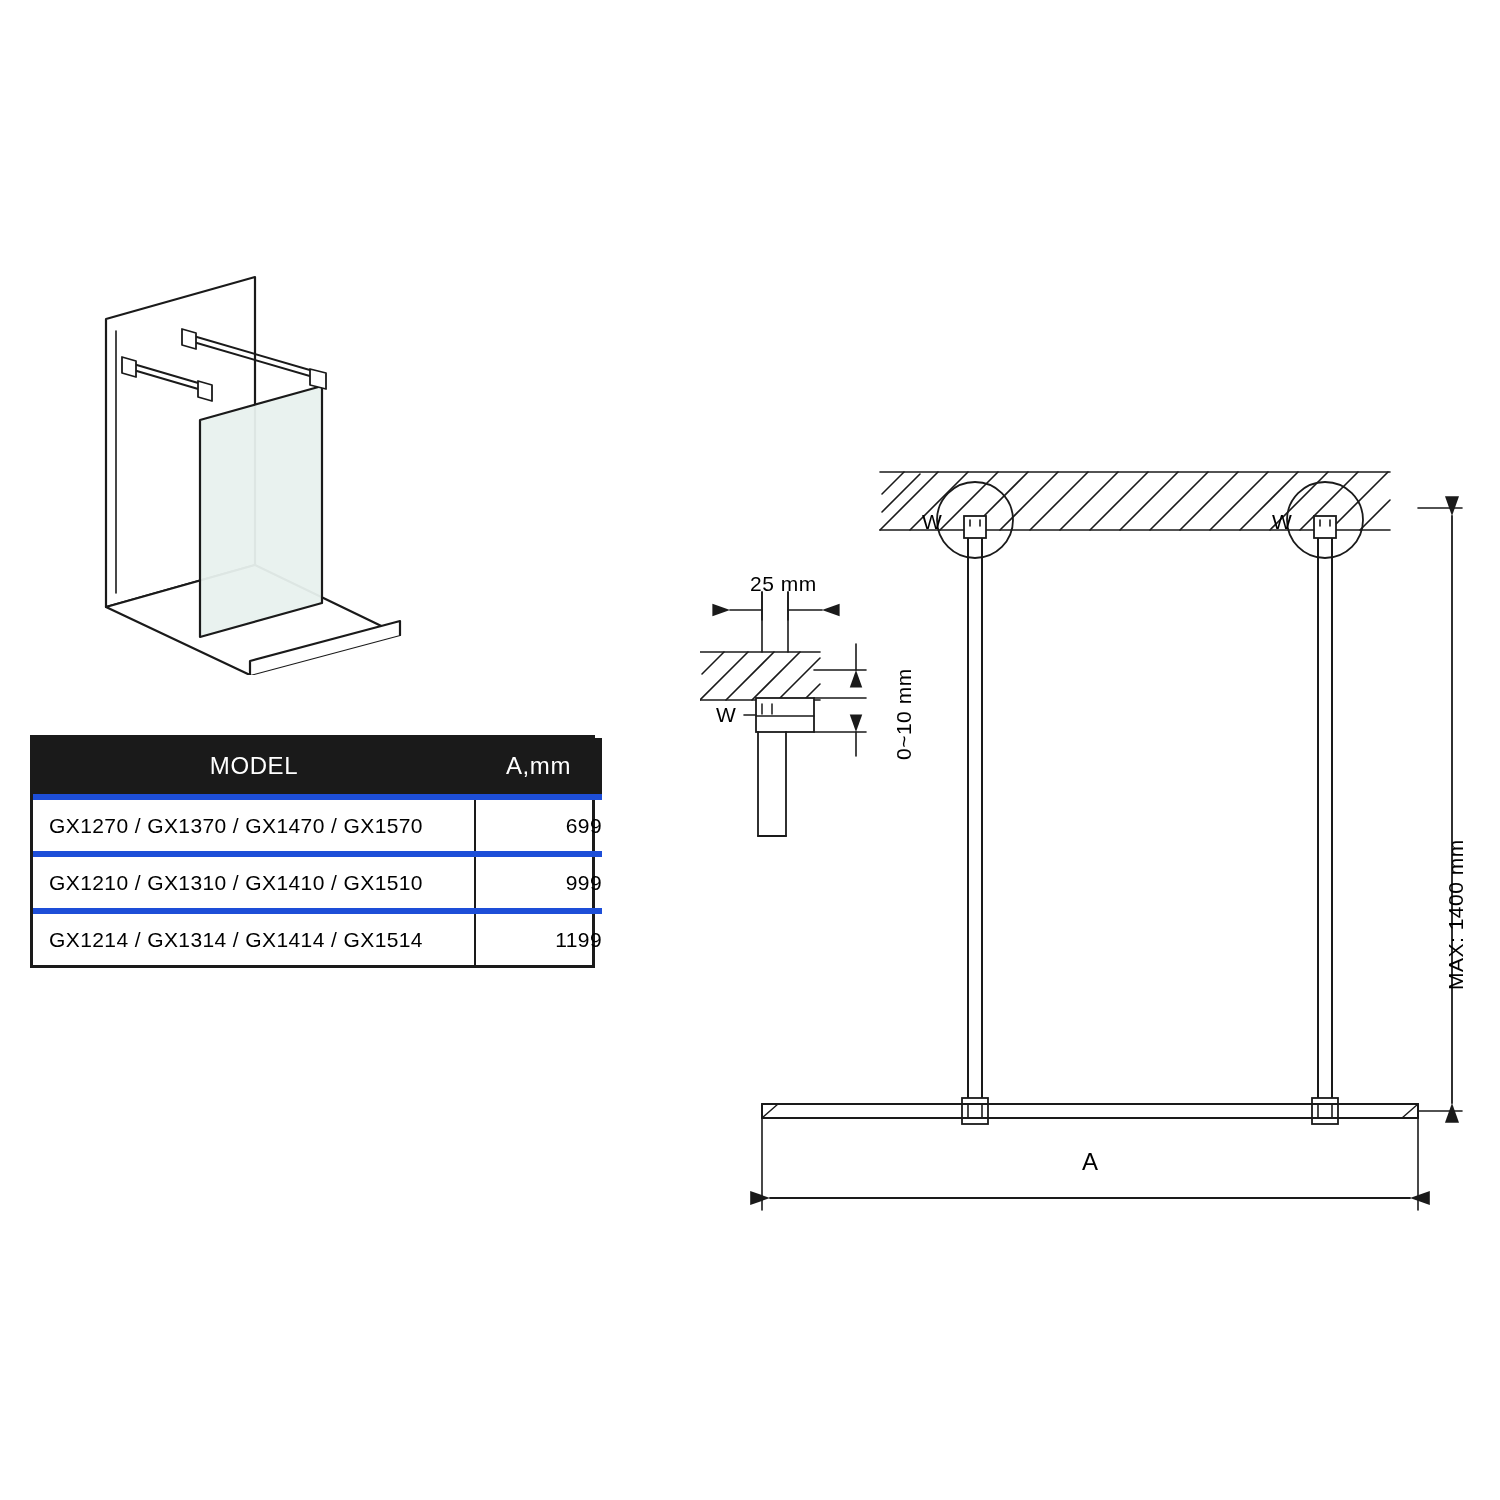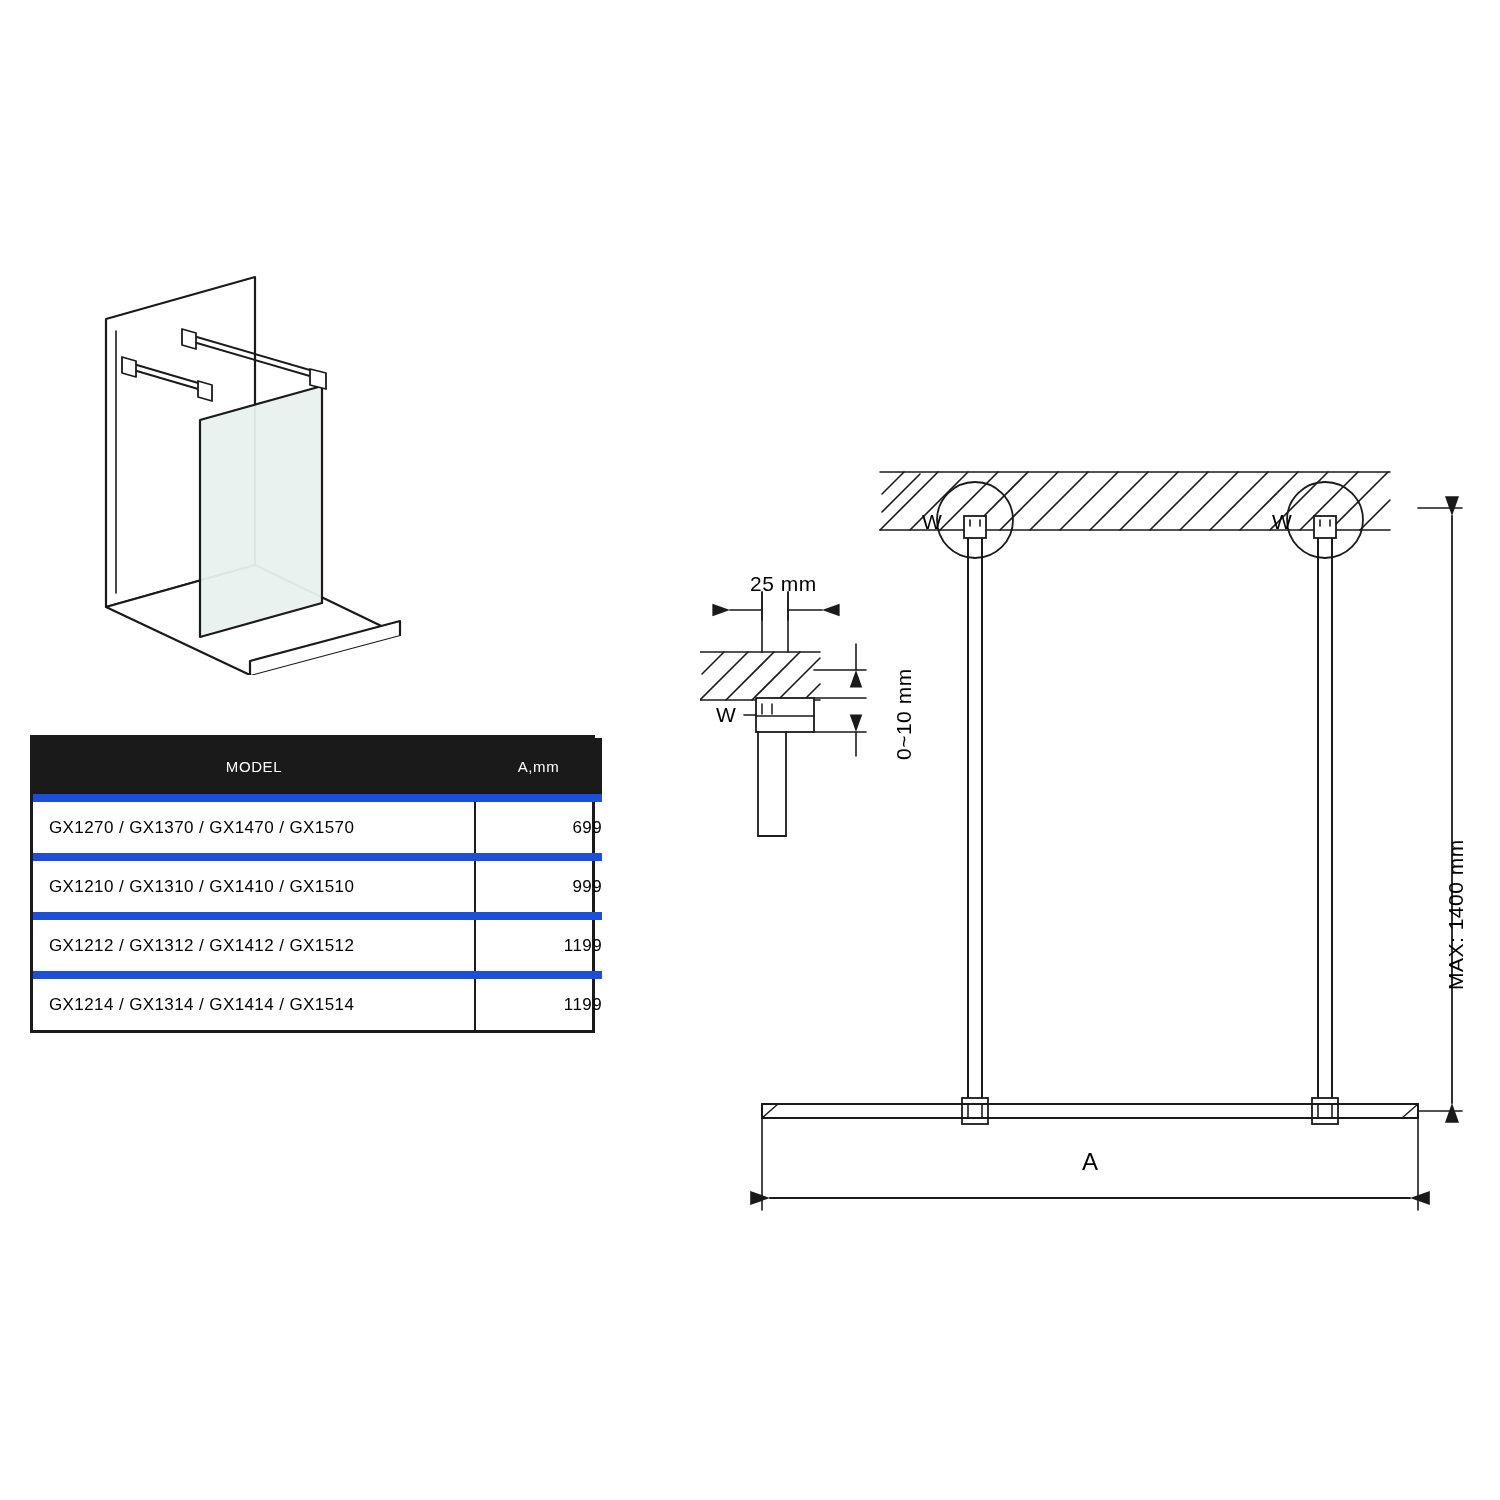--- a/index.html
+++ b/index.html
@@ -43,32 +43,32 @@
   }
   table.spec {
     border-collapse: collapse;
     width: 100%;
     table-layout: fixed;
   }
   table.spec th {
     background: #1a1a1a;
     color: #ffffff;
     font-weight: normal;
-    font-size: 15px;
+    font-size: 24px;
     letter-spacing: 0.6px;
     height: 54px;
     text-align: center;
     border: none;
   }
   table.spec th.col-model { width: 440px; }
   table.spec th.col-a { width: 125px; }
   table.spec td {
     height: 51px;
-    font-size: 17px;
-    border-top: 8px solid #1d4ed8;
+    font-size: 21px;
+    border-top: 6px solid #1d4ed8;
     padding: 0;
   }
   table.spec td.model {
     padding-left: 16px;
     text-align: left;
     letter-spacing: 0.4px;
   }
   table.spec td.val {
     text-align: right;
     border-left: 2px solid #1a1a1a;
@@ -152,24 +152,20 @@
         </tr>
       </thead>
       <tbody>
         <tr>
           <td class="model">GX1270 / GX1370 / GX1470 / GX1570</td>
           <td class="val">699</td>
         </tr>
         <tr>
           <td class="model">GX1210 / GX1310 / GX1410 / GX1510</td>
           <td class="val">999</td>
-        </tr>
-        <tr>
-          <td class="model">GX1212 / GX1312 / GX1412 / GX1512</td>
-          <td class="val">1199</td>
         </tr>
         <tr>
           <td class="model">GX1214 / GX1314 / GX1414 / GX1514</td>
           <td class="val">1199</td>
         </tr>
       </tbody>
     </table>
   </div>
 
   <div class="tech-wrap">

